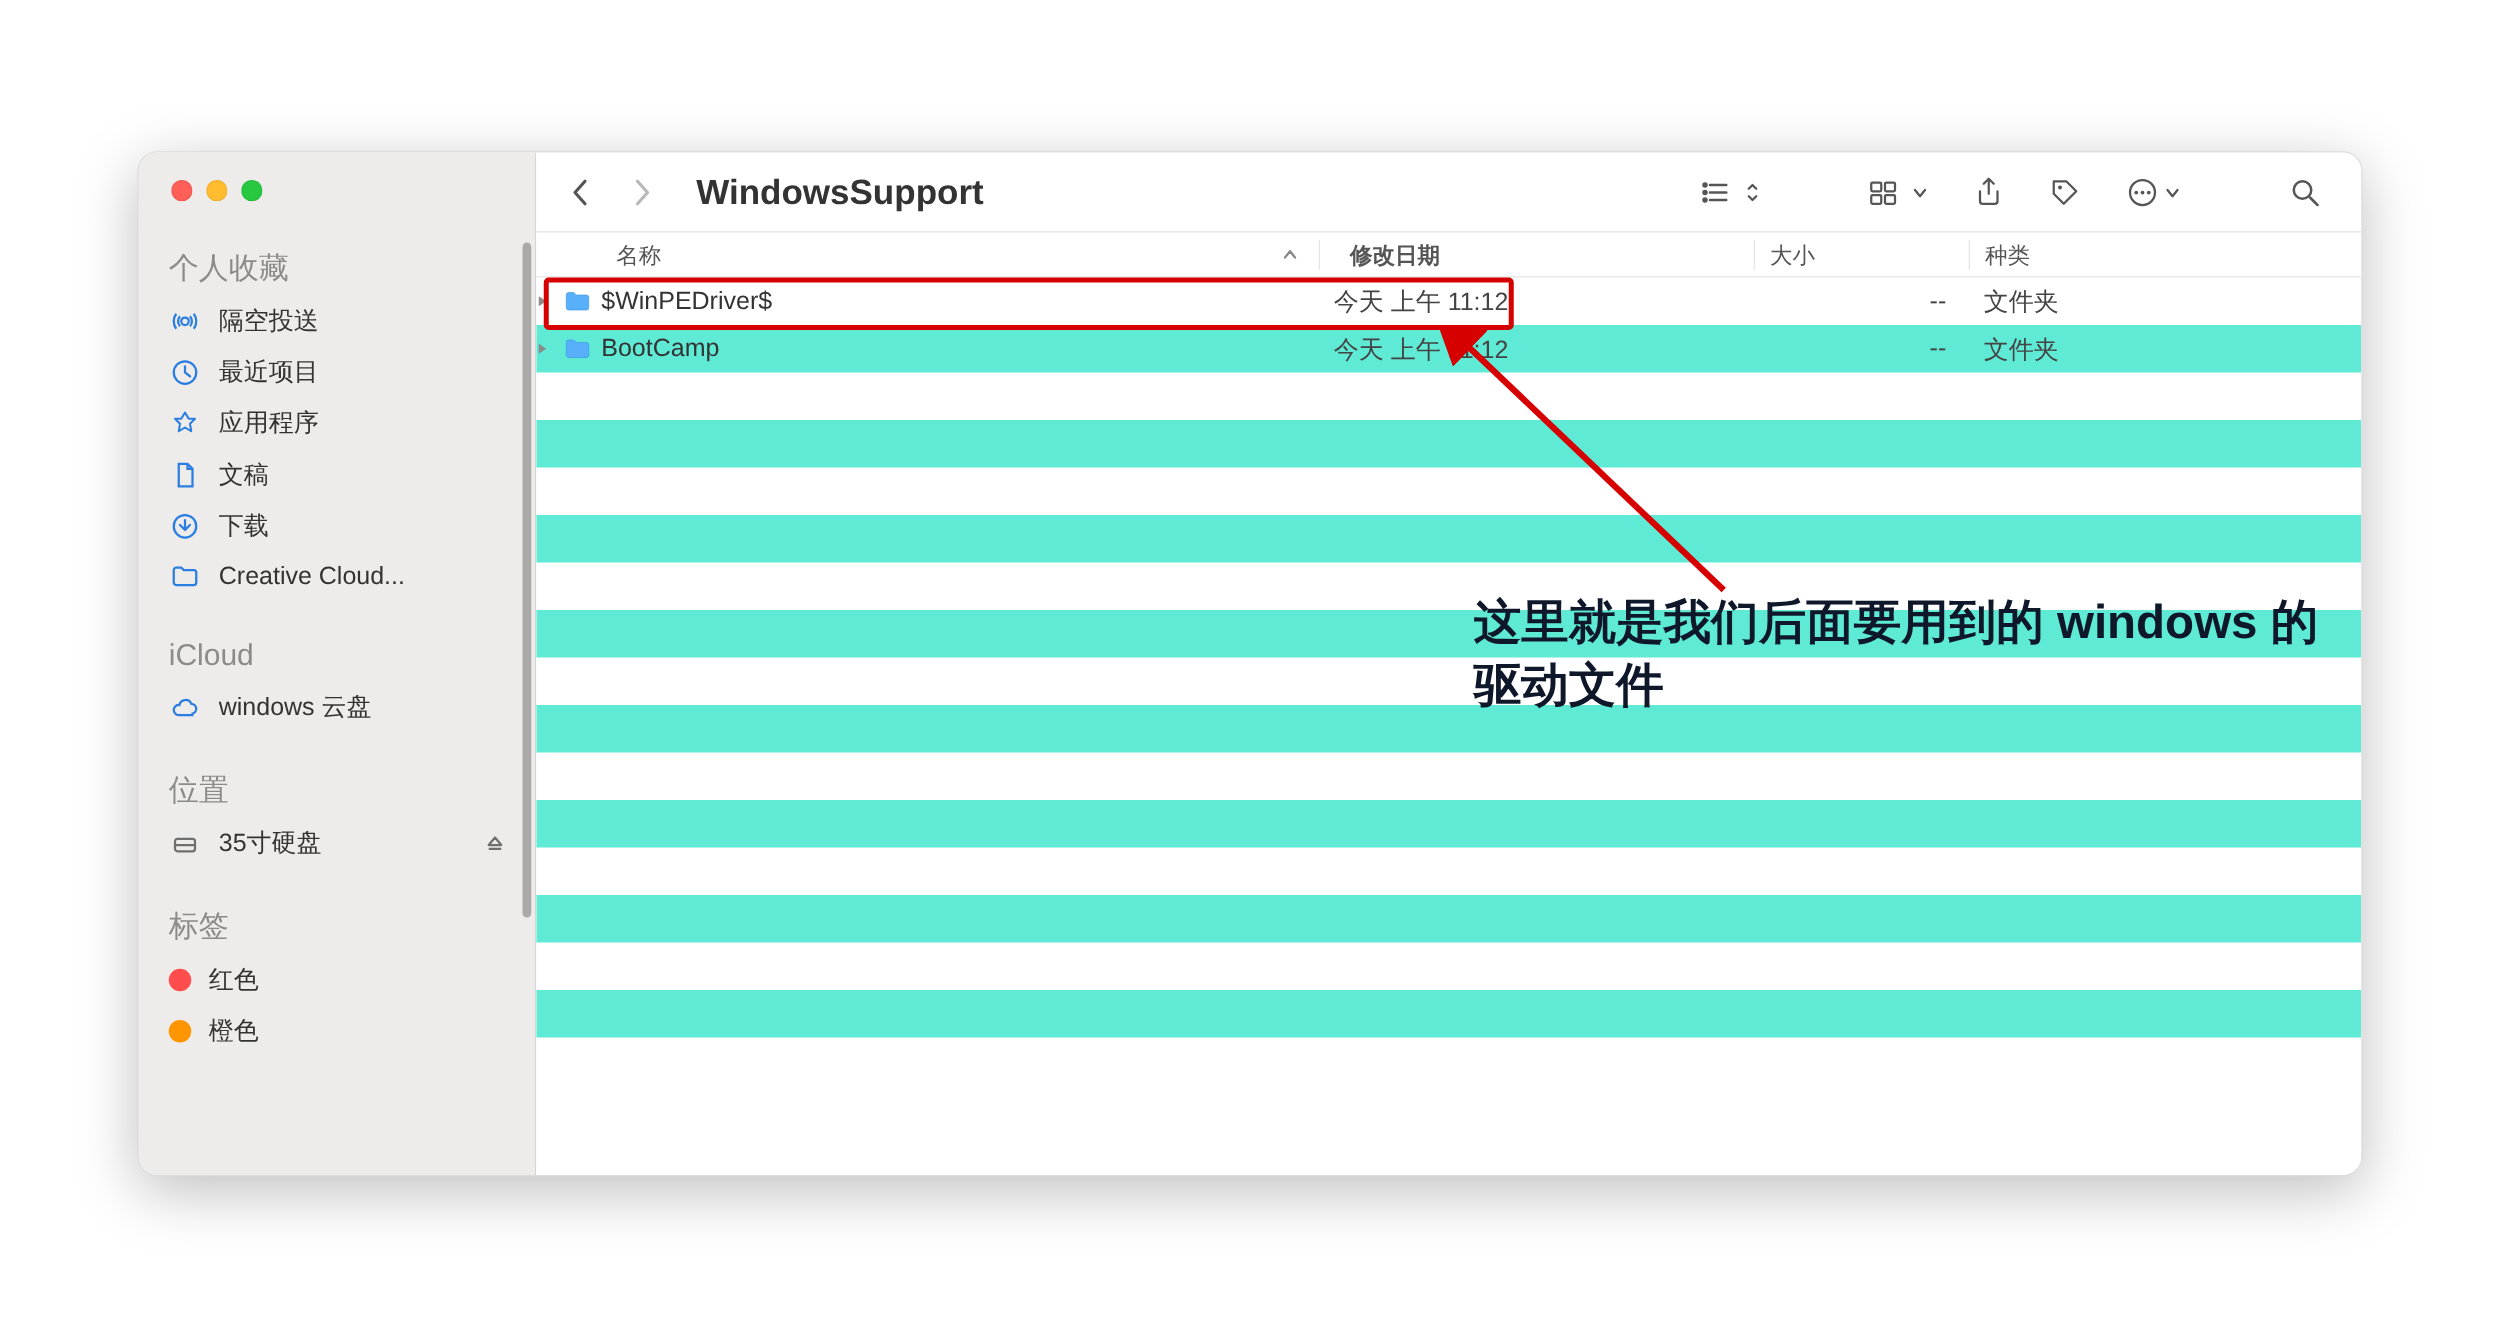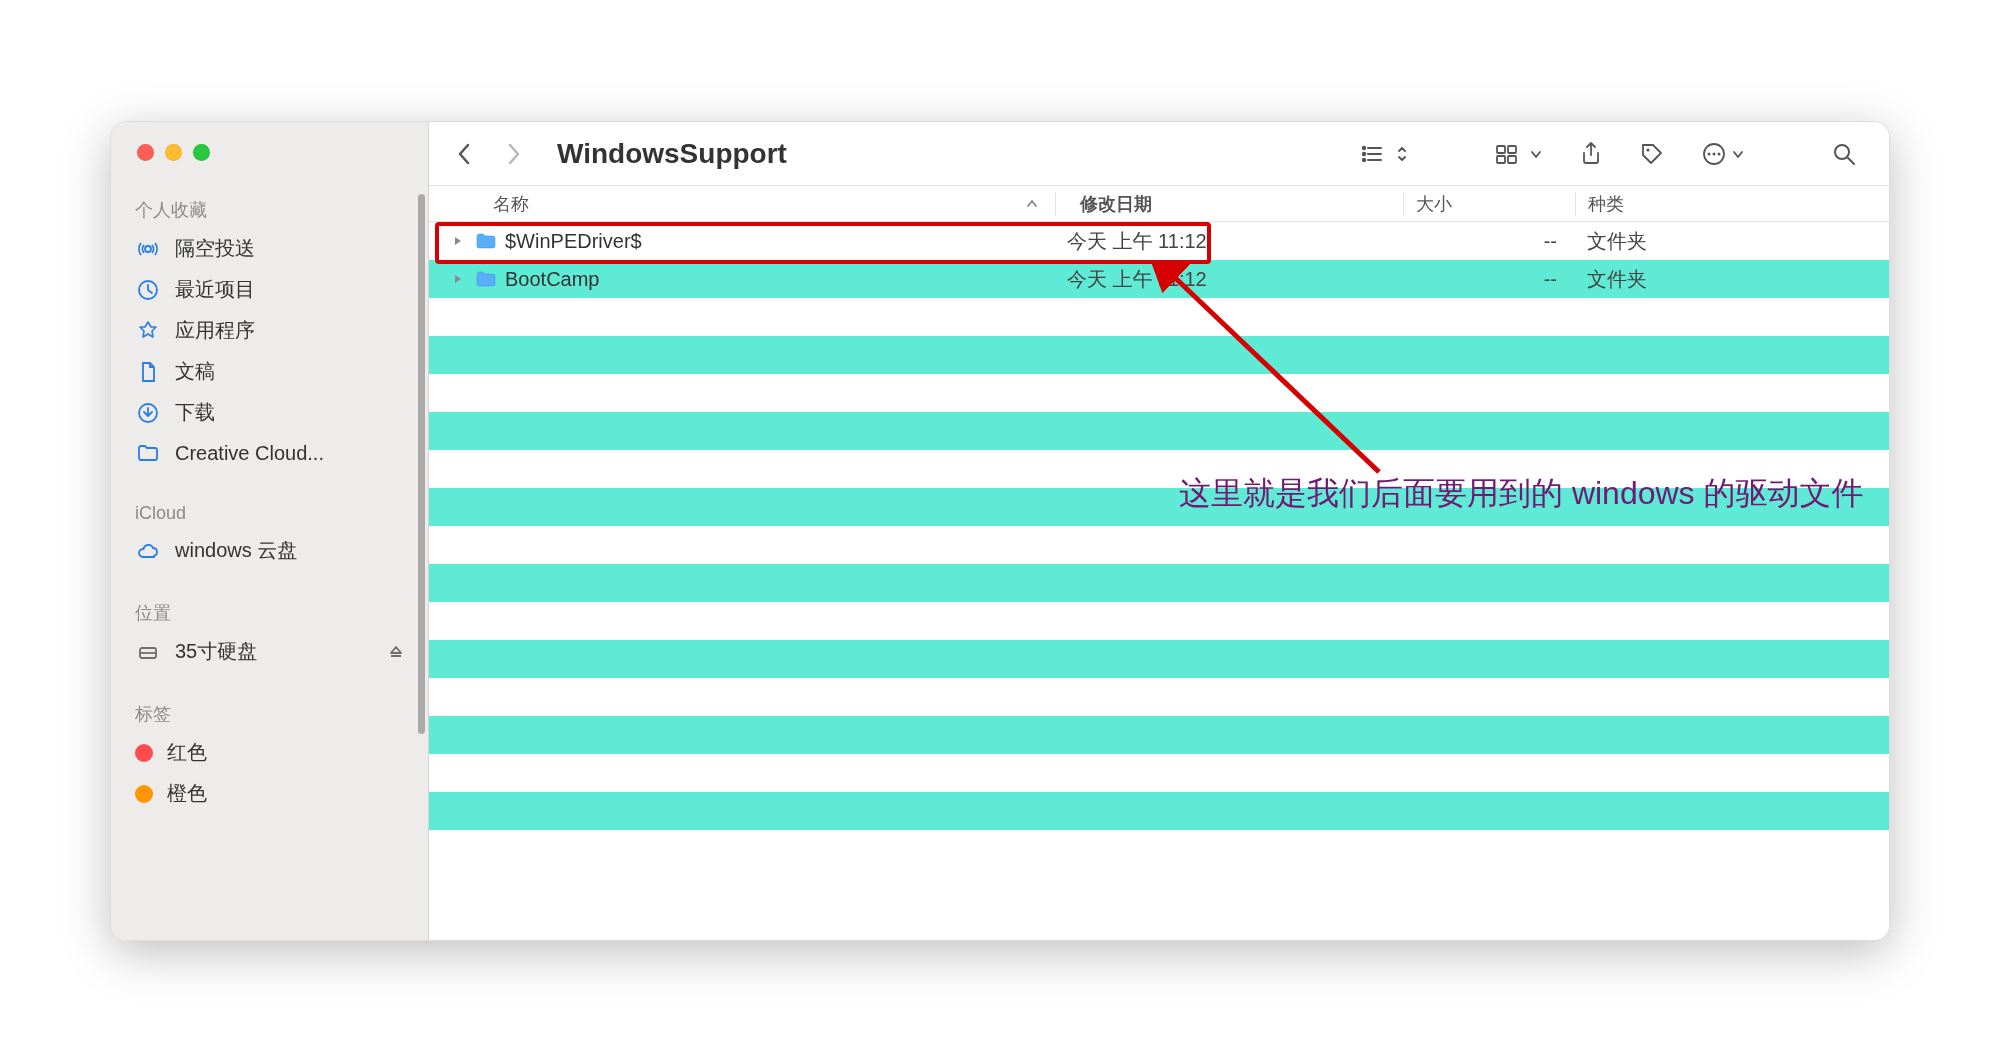--- a/index.html
+++ b/index.html
@@ -36,21 +36,21 @@
     gap: 11px;
     padding: 22px 0 0 26px;
     height: 64px;
   }
   .dot { width: 17px; height: 17px; border-radius: 50%; }
   .dot.red { background: #ff5f57; border: 1px solid rgba(0,0,0,0.05); }
   .dot.yellow { background: #febc2e; border: 1px solid rgba(0,0,0,0.05); }
   .dot.green { background: #28c840; border: 1px solid rgba(0,0,0,0.05); }
   .section-label {
     color: #8b8b8b;
-    font-size: 18px;
+    font-size: 24px;
     padding: 12px 0 6px 24px;
   }
   .nav-item {
     display: flex;
     align-items: center;
     gap: 14px;
     padding: 7px 24px;
     font-size: 20px;
     color: #333;
     cursor: default;
@@ -123,41 +123,41 @@
   }
   .row {
     display: flex;
     align-items: center;
     height: 38px;
     font-size: 20px;
     color: #333;
   }
   .row.alt { background: #5eead4; }
   .row.blank { height: 38px; }
-  .row .cell-name { flex: 0 0 626px; display:flex; align-items: center; padding-left: 24px; gap: 8px;}
+  .row .cell-name { flex: 0 0 626px; display:flex; align-items: center; gap: 8px;}
   .row .chev { color:#8a8a8a; width: 14px; display:inline-block; }
   .row .folder-icon { color:#2a9df4; }
   .row .cell-date { flex: 0 0 348px; padding-left: 12px; color:#444; }
   .row .cell-size { flex: 0 0 172px; padding-right: 18px; text-align: right; color:#444; }
   .row .cell-kind { flex: 1; padding-left: 12px; color:#444; }
   .highlight-box {
     position: absolute;
     left: 6px; top: 100px;
     width: 776px; height: 42px;
     border: 4px solid #d60000;
     border-radius: 4px;
     pointer-events: none;
   }
   .annotation {
     position: absolute;
     left: 750px;
     top: 350px;
-    color: #701a75;
-    font-size: 32px;
-    font-weight: 400;
+    color: #0f172a;
+    font-size: 38px;
+    font-weight: 700;
     pointer-events:none;
   }
   .arrow {
     position: absolute;
     pointer-events:none;
     left: 720px; top: 140px;
     width: 260px; height: 220px;
   }
   svg { display:block; }
 </style>

